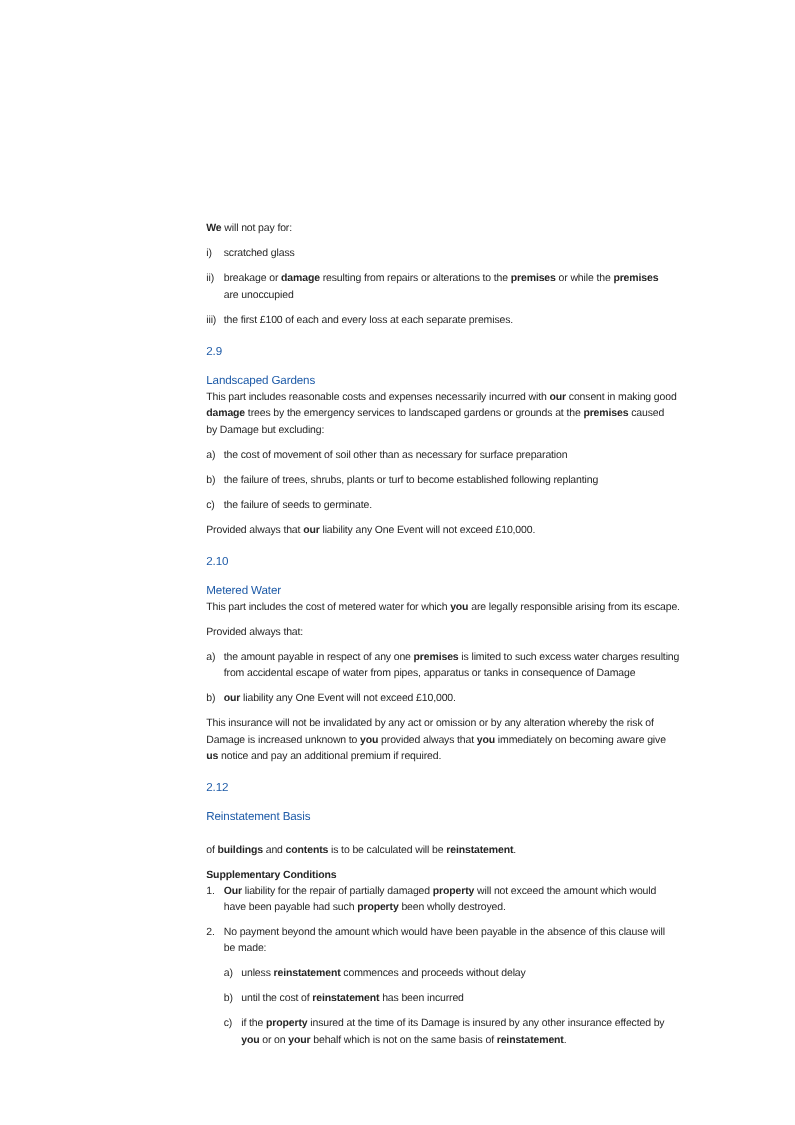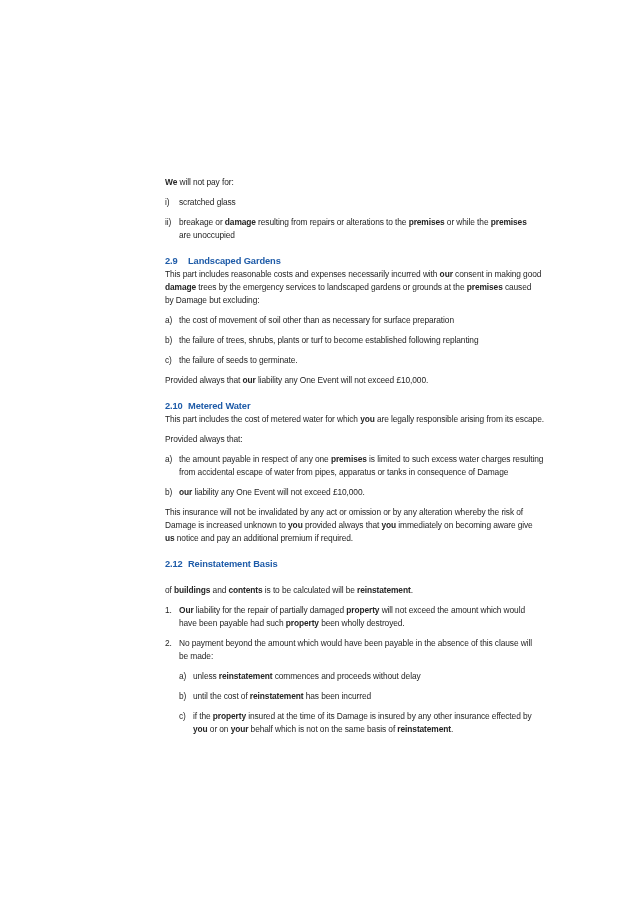--- a/index.html
+++ b/index.html
@@ -26,25 +26,26 @@
     letter-spacing: -0.1px;
   }
   .block {
     margin: 0 0 7px 0;
   }
   .para {
     margin: 0 0 7px 0;
   }
   .heading {
     display: flex;
-    font-weight: 700;
+    font-weight: 400;
     font-size: 9.3px;
     color: #1e5ba8;
     padding-top: 6px;
     margin-bottom: 0;
+    flex-direction: column;
   }
   .h-num {
     flex: 0 0 23px;
   }
   .subheading {
     font-weight: 700;
     margin-bottom: 0;
   }
   .li {
     display: flex;
@@ -78,20 +79,24 @@
   <main id="doc-content" class="content">
       <p class="block para"><b>We</b><span> will not pay for:</span></p>
       <div class="block li lvl1">
         <span class="marker">i)</span>
         <span class="li-text"><span>scratched glass</span></span>
       </div>
       <div class="block li lvl1">
         <span class="marker">ii)</span>
         <span class="li-text"><span>breakage or </span><b>damage</b><span> resulting from repairs or alterations to the </span><b>premises</b><span> or while the </span><b>premises</b><br><span>are unoccupied</span></span>
       </div>
+      <div class="block li lvl1">
+        <span class="marker">iii)</span>
+        <span class="li-text"><span>the first £100 of each and every loss at each separate premises.</span></span>
+      </div>
       <div class="block heading">
         <span class="h-num">2.9</span>
         <span class="h-title">Landscaped Gardens</span>
       </div>
       <p class="block para"><span>This part includes reasonable costs and expenses necessarily incurred with </span><b>our</b><span> consent in making good</span><br><b>damage</b><span> trees by the emergency services to landscaped gardens or grounds at the </span><b>premises</b><span> caused</span><br><span>by Damage but excluding:</span></p>
       <div class="block li lvl1">
         <span class="marker">a)</span>
         <span class="li-text"><span>the cost of movement of soil other than as necessary for surface preparation</span></span>
       </div>
       <div class="block li lvl1">
@@ -116,20 +121,21 @@
       <div class="block li lvl1">
         <span class="marker">b)</span>
         <span class="li-text"><b>our</b><span> liability any One Event will not exceed £10,000.</span></span>
       </div>
       <p class="block para"><span>This insurance will not be invalidated by any act or omission or by any alteration whereby the risk of</span><br><span>Damage is increased unknown to </span><b>you</b><span> provided always that </span><b>you</b><span> immediately on becoming aware give</span><br><b>us</b><span> notice and pay an additional premium if required.</span></p>
       <div class="block heading">
         <span class="h-num">2.12</span>
         <span class="h-title">Reinstatement Basis</span>
       </div>
       <p class="block para"><br><span>of </span><b>buildings</b><span> and </span><b>contents</b><span> is to be calculated will be </span><b>reinstatement</b><span>.</span></p>
+      <div class="block subheading">Supplementary Conditions</div>
       <div class="block li lvl1">
         <span class="marker">1.</span>
         <span class="li-text"><b>Our</b><span> liability for the repair of partially damaged </span><b>property</b><span> will not exceed the amount which would</span><br><span>have been payable had such </span><b>property</b><span> been wholly destroyed.</span></span>
       </div>
       <div class="block li lvl1">
         <span class="marker">2.</span>
         <span class="li-text"><span>No payment beyond the amount which would have been payable in the absence of this clause will</span><br><span>be made:</span></span>
       </div>
       <div class="block li lvl2">
         <span class="marker">a)</span>

